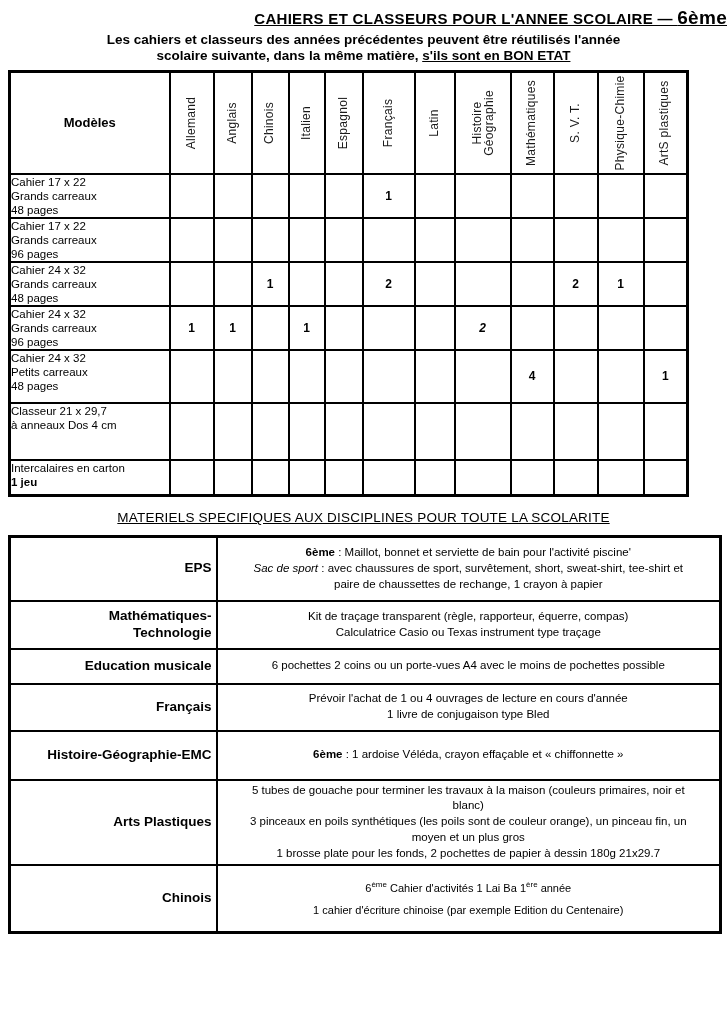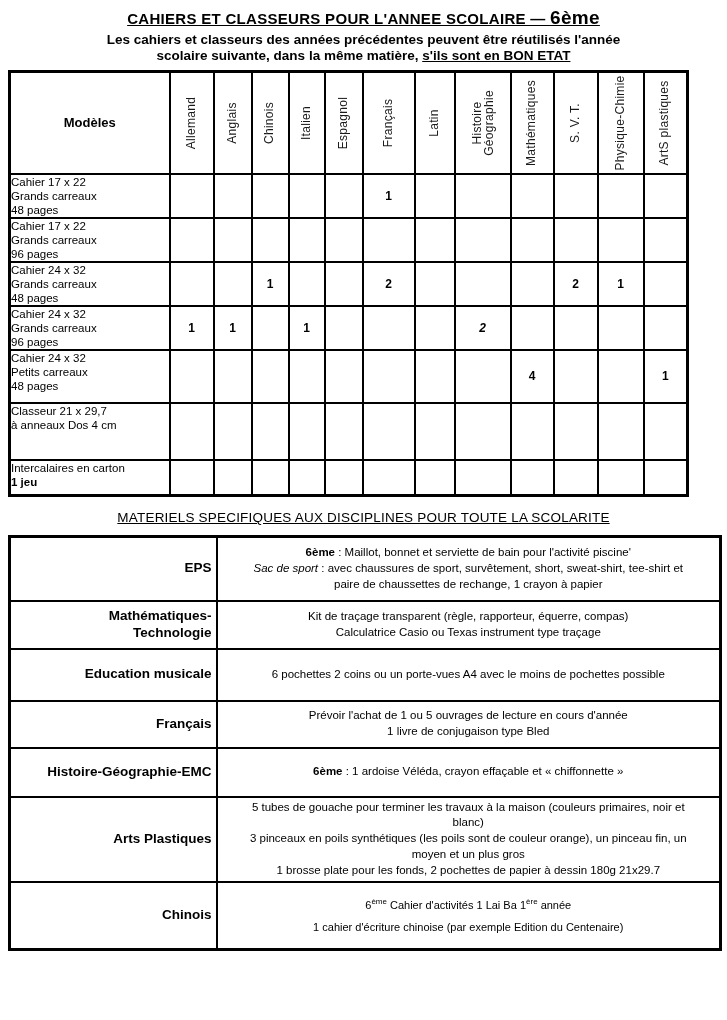--- a/index.html
+++ b/index.html
@@ -10,21 +10,21 @@
     overflow:hidden;
   }
   .u { text-decoration:underline; }
   .b { font-weight:bold; }
   .i { font-style:italic; }
   .sup { vertical-align:super; font-size:8px; line-height:0; }
 
   
   h1 {
     margin:7px 0 3px 0;
-    text-align:center;
+    text-align:right;
     font-size:15px; font-weight:bold;
     letter-spacing:0.3px;
   }
   h1 .grade { font-size:19px; }
   .subtitle {
     margin:0 0 6px 0;
     text-align:center;
     font-size:13.5px; font-weight:bold;
     line-height:1.17;
   }
@@ -311,34 +311,34 @@
       <tr class="row-math-tech" style="height: 48px;">
         <td class="subject-cell">
           <div>Mathématiques-</div>
           <div>Technologie</div>
         </td>
         <td class="materials-text-cell">
           <div><span class="">Kit de traçage transparent  (règle,  rapporteur,  équerre,  compas)</span></div>
           <div><span class="">Calculatrice Casio ou Texas instrument type traçage</span></div>
         </td>
       </tr>
-      <tr class="row-education-musicale" style="height: 52px;">
+      <tr class="row-education-musicale" style="height: 35px;">
         <td class="subject-cell">
           <div>Education  musicale</div>
         </td>
         <td class="materials-text-cell">
           <div><span class="">6 pochettes 2 coins ou un porte-vues A4 avec le moins de pochettes possible</span></div>
         </td>
       </tr>
       <tr class="row-francais" style="height: 47px;">
         <td class="subject-cell">
           <div>Français</div>
         </td>
         <td class="materials-text-cell">
-          <div><span class="">Prévoir l'achat de 1 ou 5 ouvrages  de lecture  en cours  d'année</span></div>
+          <div><span class="">Prévoir l'achat de 1 ou 4 ouvrages  de lecture  en cours  d'année</span></div>
           <div><span class="">1 livre de conjugaison type Bled</span></div>
         </td>
       </tr>
       <tr class="row-histoire-geo-emc" style="height: 49px;">
         <td class="subject-cell">
           <div>Histoire-Géographie-EMC</div>
         </td>
         <td class="materials-text-cell">
           <div><span class="b">6ème </span><span class="">: 1 ardoise  Véléda,  crayon  effaçable et « chiffonnette  »</span></div>
         </td>

